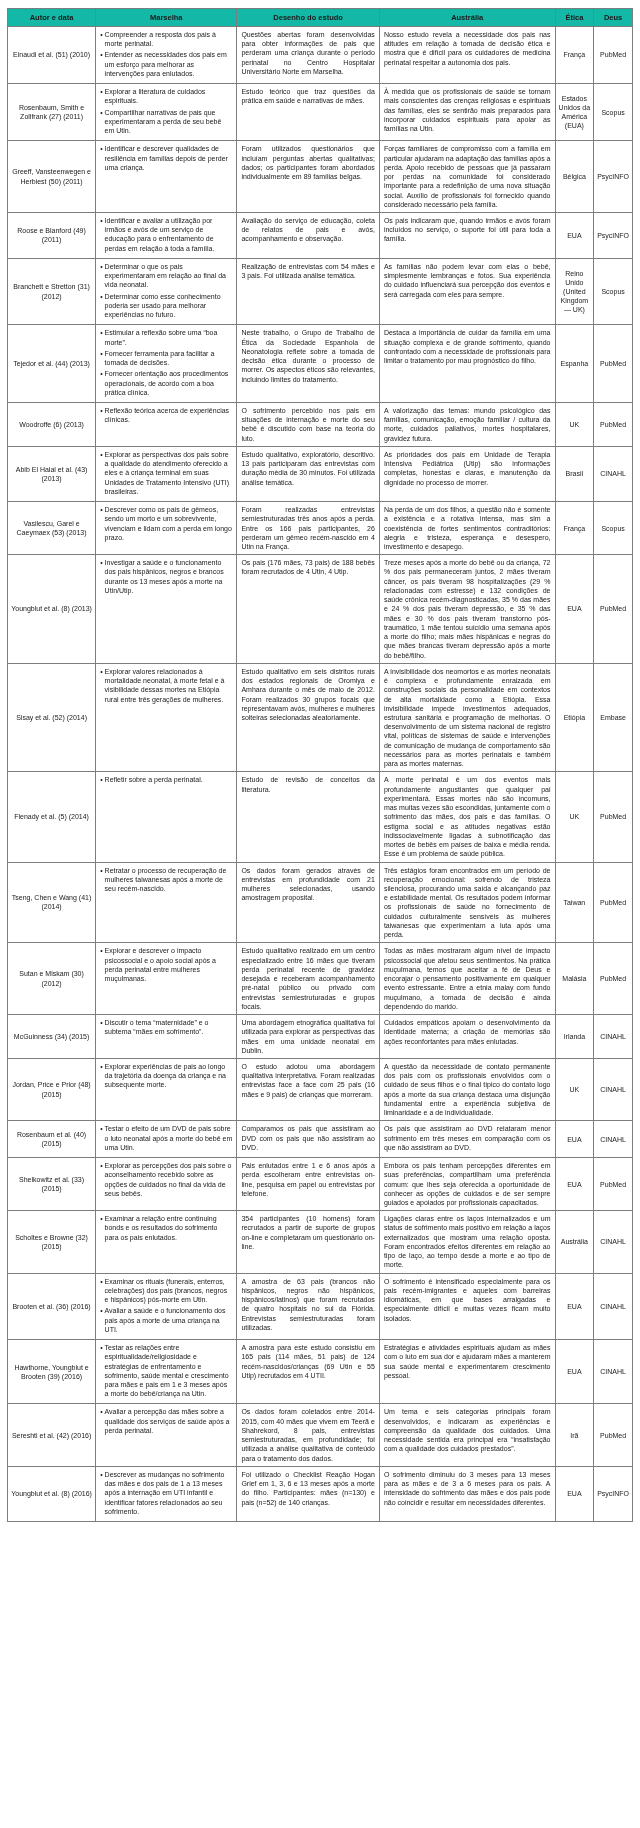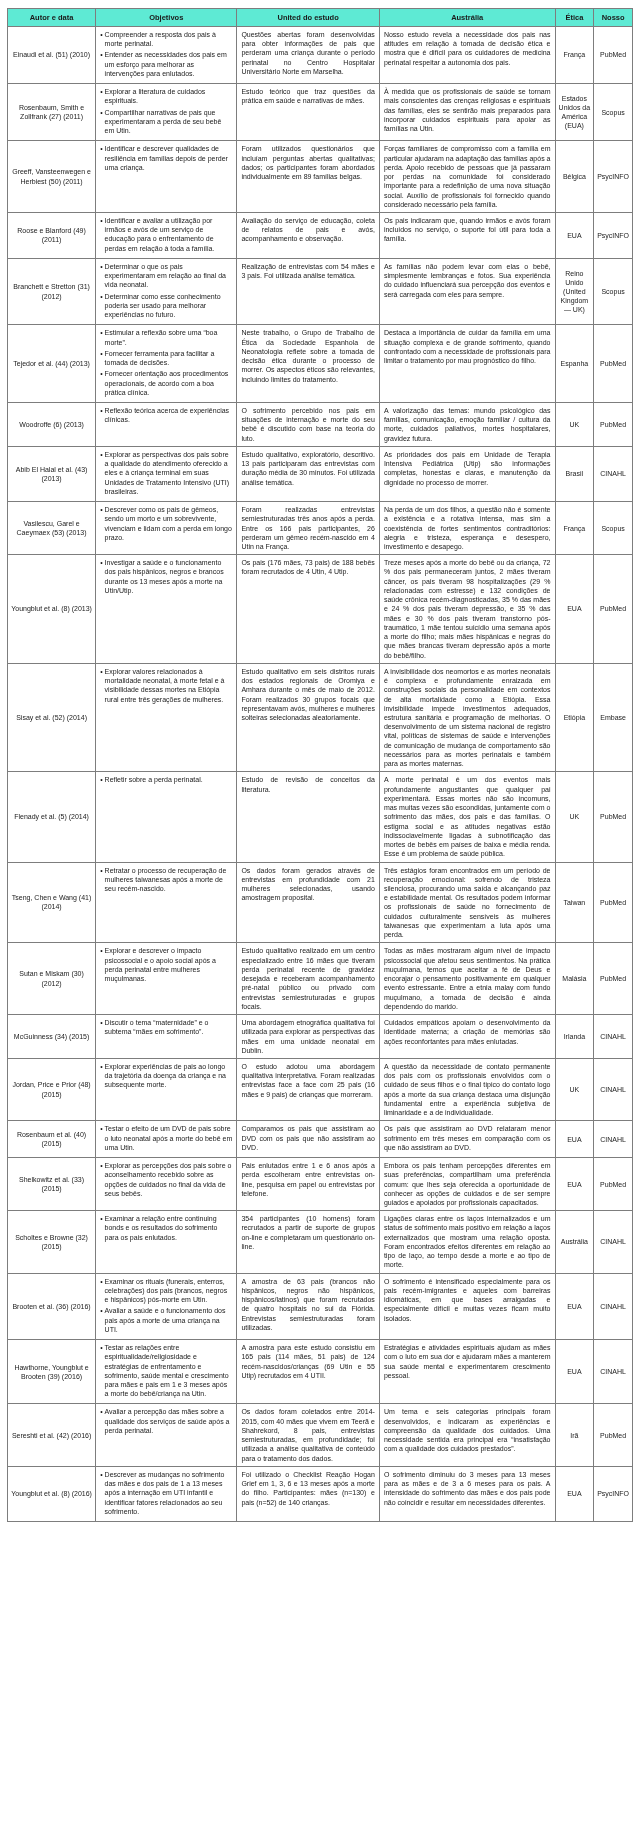--- a/index.html
+++ b/index.html
@@ -15,21 +15,21 @@
     border-collapse: collapse;
     table-layout: fixed;
   }
   th, td { border: 1px solid #7d7d7d; }
   th {
     font-size: 7.5px;
     font-weight: bold;
     text-align: center;
     vertical-align: middle;
     padding: 4px 2px;
-    background: #5eead4;
+    background: #14b8a6;
   }
   td {
     font-size: 7px;
     line-height: 1.32;
     padding: 3px 4px;
     vertical-align: top;
   }
   td.autor { text-align: center; vertical-align: middle; padding: 3px 2px; }
   td.pais, td.base { text-align: center; vertical-align: middle; padding: 2px 1px; }
   td.desenho, td.conclusoes { text-align: justify; }
@@ -48,25 +48,25 @@
       <col style="width:14.1%">
       <col style="width:22.6%">
       <col style="width:22.8%">
       <col style="width:28.1%">
       <col style="width:6.2%">
       <col style="width:6.2%">
     </colgroup>
     <thead>
       <tr>
           <th>Autor e data</th>
-          <th>Objetivos</th>
-          <th>United do estudo</th>
+          <th>Marselha</th>
+          <th>Desenho do estudo</th>
           <th>Austrália</th>
           <th>Ética</th>
-          <th>Nosso</th>
+          <th>Deus</th>
         </tr>
     </thead>
     <tbody>
         <tr>
           <td class="autor">Einaudi et al. (51) (2010)</td>
           <td class="objetivos">
             <div class="bullet">
               <span class="dot">•</span>
               <span>Compreender a resposta dos pais à morte perinatal.</span>
             </div>

